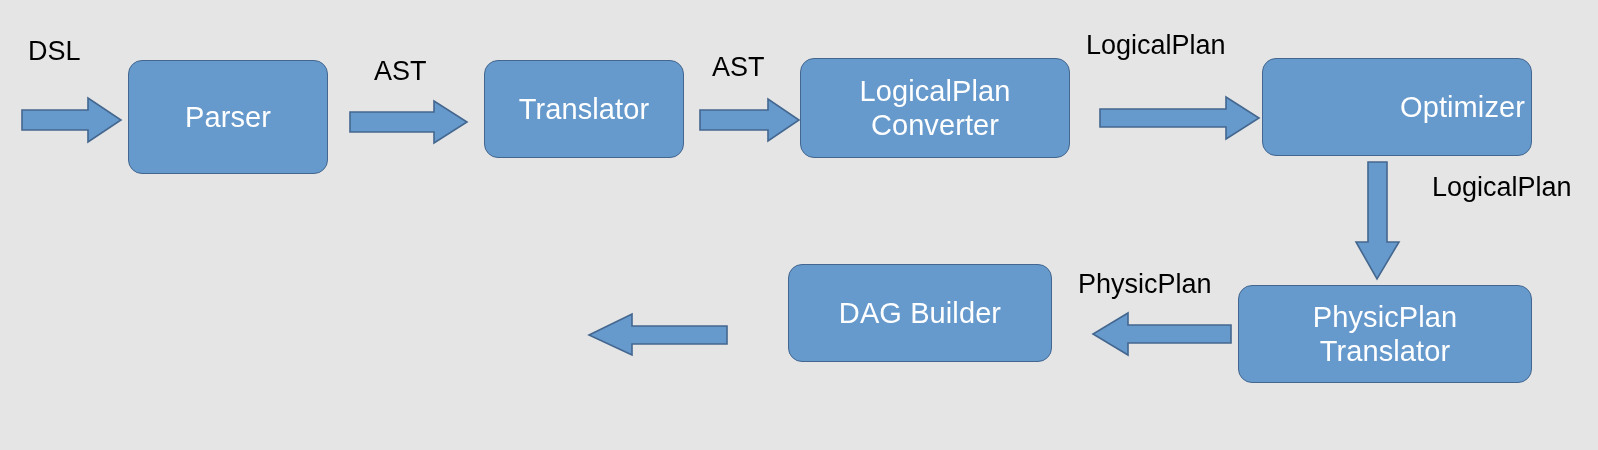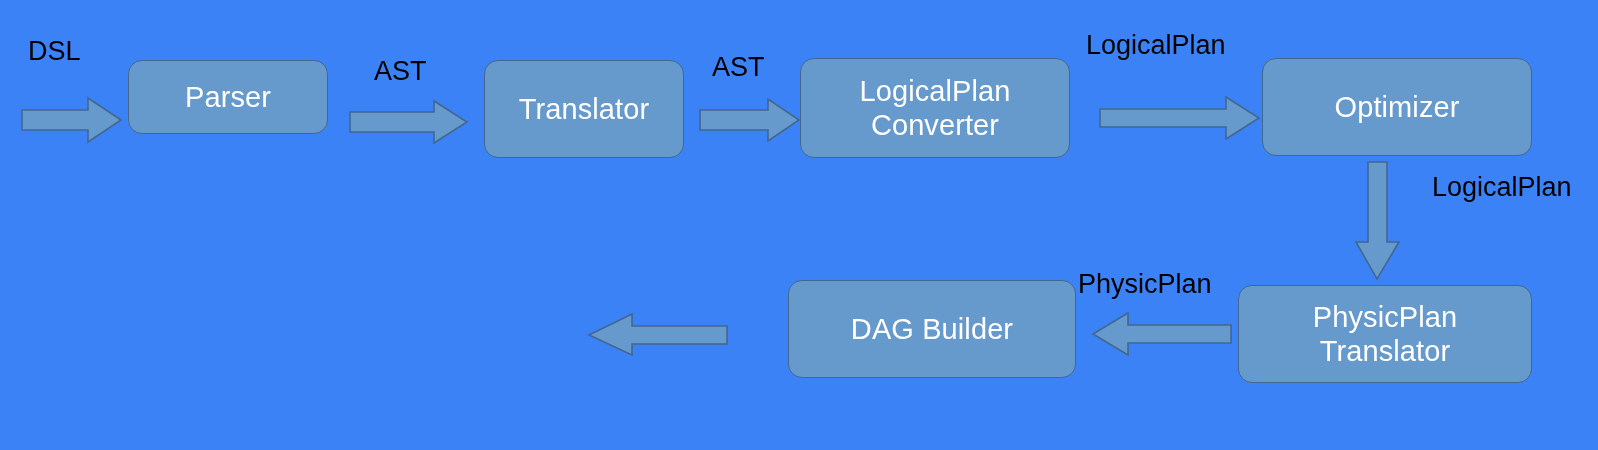--- a/index.html
+++ b/index.html
@@ -7,21 +7,21 @@
     padding: 0;
     background: #ffffff;
   }
   body {
     font-family: "Liberation Sans", sans-serif;
   }
   #canvas {
     position: relative;
     width: 1598px;
     height: 450px;
-    background: #3b82f6;
+    background: #e5e5e5;
     overflow: hidden;
   }
   .node {
     position: absolute;
     box-sizing: border-box;
     background: #6699CC;
     border: 1.5px solid #44678F;
     border-radius: 14px;
     color: #ffffff;
     display: flex;
@@ -59,21 +59,21 @@
 
 <div id="canvas">
 
   <div class="edge-label" style="left:28px; top:38px;">DSL</div>
   <div class="arrow" style="left:22px; top:96px; width:100px; height:48px;">
     <svg width="100" height="48" viewBox="0 0 100 48">
       <polygon points="0,14 66,14 66,2 99,24 66,46 66,34 0,34" fill="#6699CC" stroke="#44678F" stroke-width="1.6" stroke-linejoin="miter"></polygon>
     </svg>
   </div>
 
-  <div class="node" style="left:128px; top:60px; width:200px; height:74px;">
+  <div class="node" style="left:128px; top:60px; width:200px; height:114px;">
     <span class="nlabel">Parser</span>
   </div>
 
   <div class="edge-label" style="left:374px; top:58px;">AST</div>
   <div class="arrow" style="left:350px; top:100px; width:118px; height:44px;">
     <svg width="118" height="44" viewBox="0 0 118 44">
       <polygon points="0,12 84,12 84,1 117,22 84,43 84,32 0,32" fill="#6699CC" stroke="#44678F" stroke-width="1.6" stroke-linejoin="miter"></polygon>
     </svg>
   </div>
 
@@ -93,21 +93,21 @@
 Converter</span>
   </div>
 
   <div class="edge-label" style="left:1086px; top:32px;">LogicalPlan</div>
   <div class="arrow" style="left:1100px; top:96px; width:160px; height:44px;">
     <svg width="160" height="44" viewBox="0 0 160 44">
       <polygon points="0,13 126,13 126,1 159,22 126,43 126,31 0,31" fill="#6699CC" stroke="#44678F" stroke-width="1.6" stroke-linejoin="miter"></polygon>
     </svg>
   </div>
 
-  <div class="node" style="left:1262px; top:58px; width:270px; height:98px;">
+  <div class="node" style="left:1262px; top:58px; width:270px; height:98px;justify-content:flex-end;">
     <span class="nlabel">Optimizer</span>
   </div>
 
   <div class="edge-label" style="left:1432px; top:174px;">LogicalPlan</div>
   <div class="arrow" style="left:1355px; top:162px; width:46px; height:118px;">
     <svg width="46" height="118" viewBox="0 0 46 118">
       <polygon points="13,0 32,0 32,80 44,80 22,117 1,80 13,80" fill="#6699CC" stroke="#44678F" stroke-width="1.6" stroke-linejoin="miter"></polygon>
     </svg>
   </div>
 
@@ -116,21 +116,21 @@
 Translator</span>
   </div>
 
   <div class="edge-label" style="left:1078px; top:271px;">PhysicPlan</div>
   <div class="arrow" style="left:1092px; top:312px; width:140px; height:44px;">
     <svg width="140" height="44" viewBox="0 0 140 44">
       <polygon points="139,13 36,13 36,1 1,22 36,43 36,31 139,31" fill="#6699CC" stroke="#44678F" stroke-width="1.6" stroke-linejoin="miter"></polygon>
     </svg>
   </div>
 
-  <div class="node" style="left:788px; top:280px; width:288px; height:98px;">
+  <div class="node" style="left:788px; top:264px; width:264px; height:98px;">
     <span class="nlabel">DAG Builder</span>
   </div>
 
   <div class="arrow" style="left:588px; top:312px; width:140px; height:44px;">
     <svg width="140" height="44" viewBox="0 0 140 44">
       <polygon points="139,14 44,14 44,2 1,23 44,43 44,32 139,32" fill="#6699CC" stroke="#44678F" stroke-width="1.6" stroke-linejoin="miter"></polygon>
     </svg>
   </div>
 
 </div>

